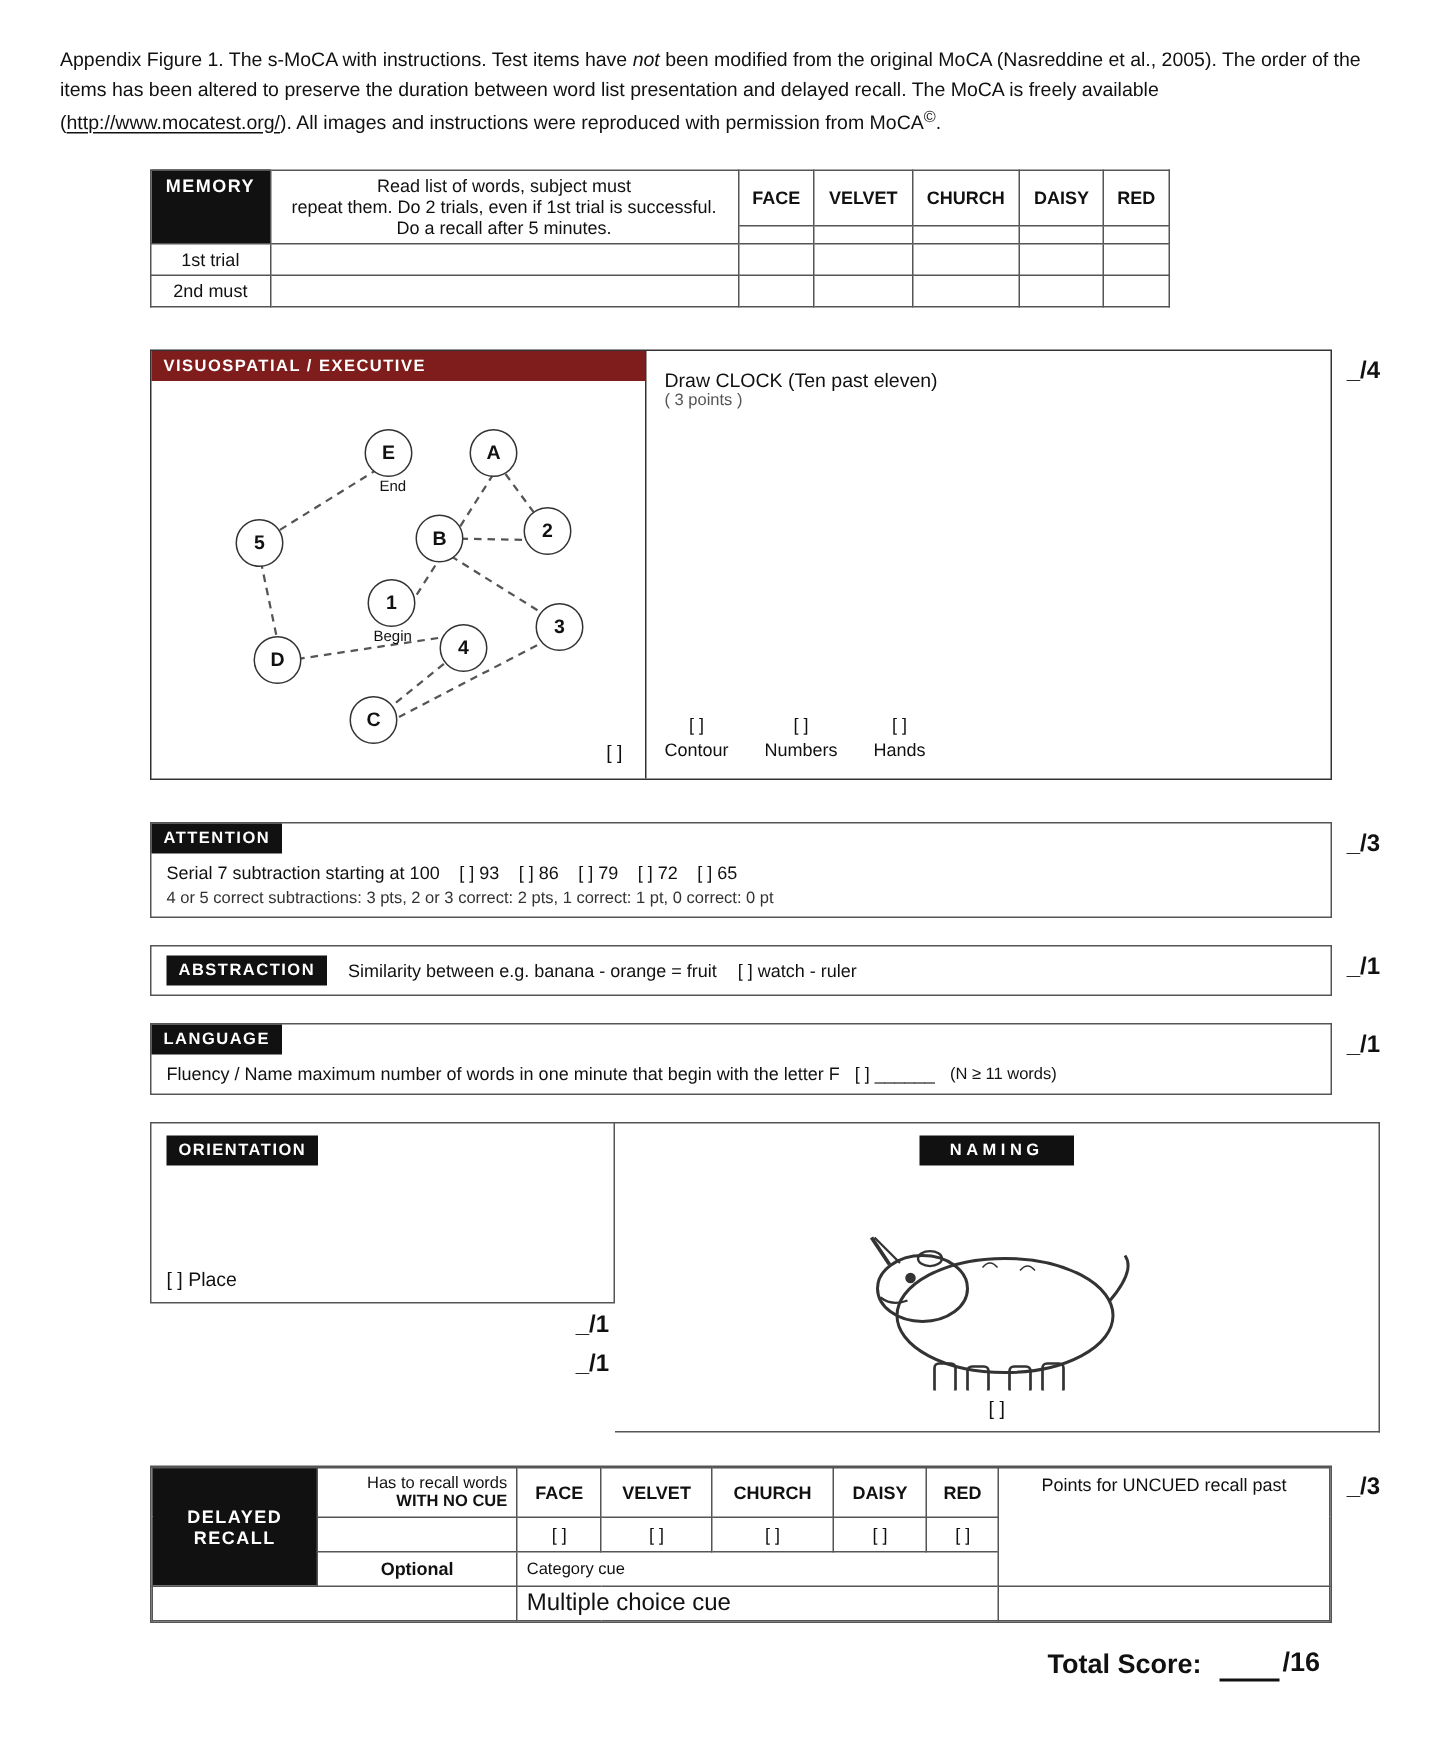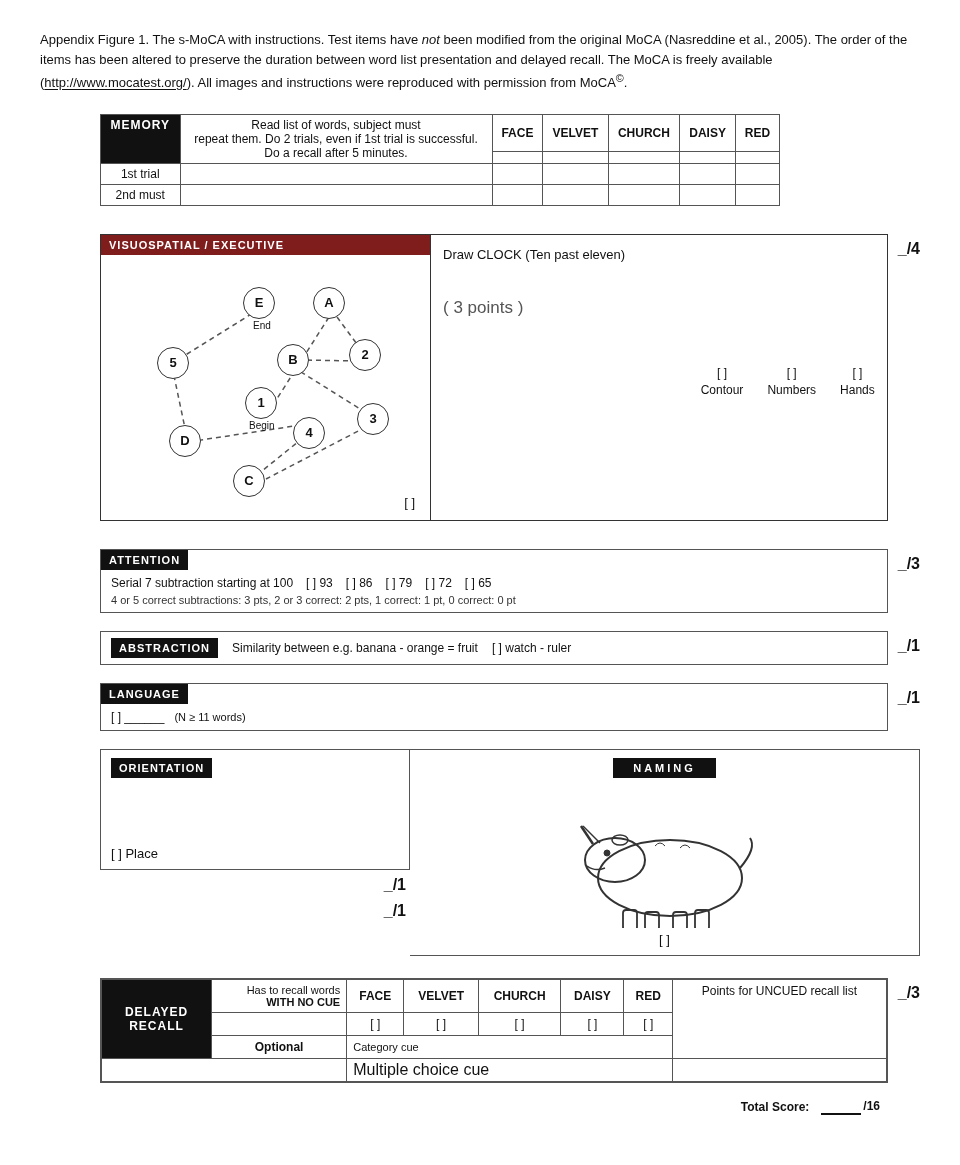--- a/index.html
+++ b/index.html
@@ -222,24 +222,24 @@
         <div class="node" style="left:192px;top:162px;">4</div>
 
         <div class="node" style="left:256px;top:148px;">3</div>
 
         <div class="node" style="left:132px;top:210px;">C</div>
 
         <div style="position:absolute;bottom:10px;right:16px;font-size:13px;">[ ]</div>
       </div>
     </div>
 
-    <div style="flex:1; padding:12px; display:flex; flex-direction:row; justify-content:space-between;">
+    <div style="flex:1; padding:12px; display:flex; flex-direction:column; justify-content:space-between;">
       <div>
         <div style="font-size:13px;font-weight:normal;">Draw CLOCK  (Ten past eleven)</div>
-        <div style="font-size:17px;color:#555;margin-top:36px;">( 3 points )</div>
+        <div style="font-size:11px;color:#555;">( 3 points )</div>
       </div>
       <div style="flex:1; min-height:150px;"></div>
       <div style="display:flex; gap:24px; align-items:center; font-size:12px; margin-top:8px;">
         <div style="display:flex;flex-direction:column;align-items:center;gap:3px;">
           <span>[ ]</span>
           <span>Contour</span>
         </div>
         <div style="display:flex;flex-direction:column;align-items:center;gap:3px;">
           <span>[ ]</span>
           <span>Numbers</span>
@@ -276,20 +276,21 @@
     <span>Similarity between e.g. banana - orange = fruit</span>
     <span>[ ] <span>watch - ruler</span></span>
   </div>
   <div class="score-annotation">_/1</div>
 </div>
 
 <div style="display:flex;align-items:flex-start;margin-left:60px;margin-bottom:18px;">
   <div style="flex:1;border:1.5px solid #555;">
     <div style="background:#111;color:#fff;font-weight:bold;font-size:11px;letter-spacing:1px;padding:4px 8px;display:inline-block;">LANGUAGE</div>
     <div style="display:flex;align-items:center;gap:10px;padding:6px 10px;font-size:12px;flex-wrap:wrap;">
+      <span>Fluency / Name maximum number of words in one minute that begin with the letter F</span>
       <span>[ ] ______</span>
       <span style="font-size:11px;">(N ≥ 11 words)</span>
     </div>
   </div>
   <div class="score-annotation">_/1</div>
 </div>
 
 <div style="display:flex;margin-left:60px;margin-bottom:22px;">
 
   <div style="display:flex;flex-direction:column;width:310px;">
@@ -344,21 +345,21 @@
         <td class="delayed-label-cell" rowspan="3" style="width:110px;">DELAYED RECALL</td>
         <td class="uncued-cell" rowspan="1" style="text-align:right;font-size:11px;vertical-align:middle;">
           <span>Has to recall words</span><br>
           <strong>WITH NO CUE</strong>
         </td>
         <td style="font-weight:bold;font-size:12px;">FACE</td>
         <td style="font-weight:bold;font-size:12px;">VELVET</td>
         <td style="font-weight:bold;font-size:12px;">CHURCH</td>
         <td style="font-weight:bold;font-size:12px;">DAISY</td>
         <td style="font-weight:bold;font-size:12px;">RED</td>
-        <td class="uncued-cell" rowspan="3">Points for UNCUED recall list</td>
+        <td class="uncued-cell" rowspan="3">Points for UNCUED recall past</td>
       </tr>
       <tr>
         <td style="text-align:right;font-size:11px;padding:2px 6px;"></td>
         <td>[ ]</td>
         <td>[ ]</td>
         <td>[ ]</td>
         <td>[ ]</td>
         <td>[ ]</td>
       </tr>
       <tr>
@@ -369,16 +370,16 @@
         <td colspan="2" style="text-align:right;font-size:11px;padding:2px 6px;"></td>
         <td colspan="5" style="font-size:16px;text-align:left;padding:2px 6px;">Multiple choice cue</td>
         <td></td>
       </tr>
     </tbody>
       </table>
   </div>
   <div class="score-annotation">_/3</div>
 </div>
 
-<div style="display:flex;justify-content:flex-end;align-items:center;margin-left:60px;font-size:12px;font-weight:bold;gap:12px;padding-right:40px;">
+<div style="display:flex;justify-content:flex-end;align-items:center;margin-left:60px;font-size:18px;font-weight:bold;gap:12px;padding-right:40px;">
   <span>Total Score:</span>
   <span><span style="display:inline-block;border-bottom:2px solid #111;width:40px;margin-right:2px;">&nbsp;</span><span>/16</span></span>
 </div>
 
 </body></html>

